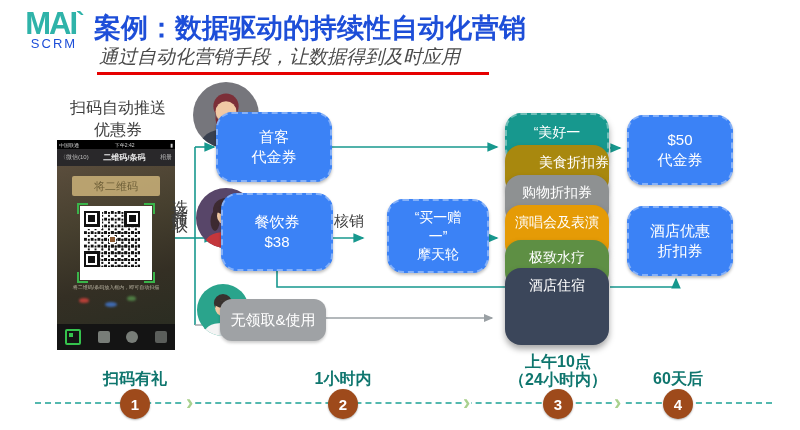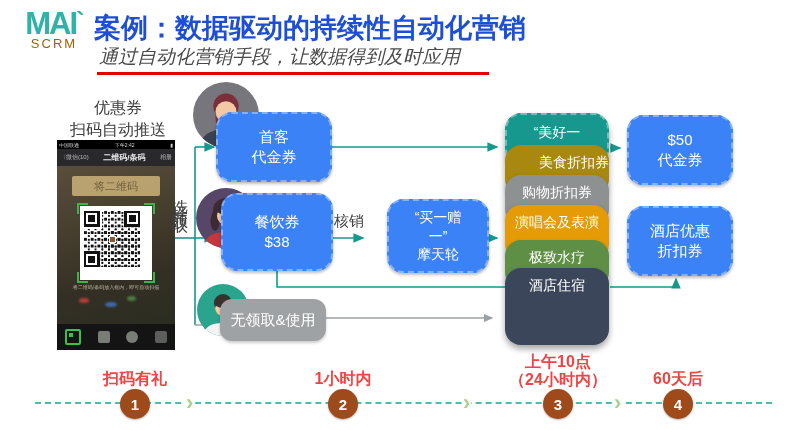--- a/index.html
+++ b/index.html
@@ -4,21 +4,21 @@
 <style>
   html,body{margin:0;padding:0;background:#fff;}
   .slide{position:relative;width:800px;height:430px;background:#fff;overflow:hidden;
          font-family:"Liberation Sans",sans-serif;}
   .abs{position:absolute;}
 
   
   .logo{left:12px;top:8px;width:84px;text-align:center;}
   .logo-brand{font-size:31px;font-weight:800;color:#2fb3a9;letter-spacing:-2px;line-height:1;}
   .logo-tick{font-size:26px;font-weight:800;color:#2fb3a9;vertical-align:top;}
-  .logo-sub{font-size:13px;color:#a16207;letter-spacing:2px;margin-top:-3px;}
+  .logo-sub{font-size:13px;color:#1d4ed8;letter-spacing:2px;margin-top:-3px;}
   .title{left:94px;top:10px;font-size:27px;font-weight:700;color:#1d4ed8;white-space:nowrap;}
   .subtitle{left:99px;top:44px;font-size:19px;font-style:italic;color:#4a4a4a;white-space:nowrap;}
   .red-line{left:97px;top:72px;width:392px;height:3px;background:#e60000;}
 
   
   .phone-caption{left:42px;top:97px;width:152px;text-align:center;font-size:16px;color:#3c3c3c;line-height:1.35;}
   .phone{left:57px;top:140px;width:118px;height:210px;background:#3a332a;overflow:hidden;}
   .p-status{height:9px;background:#000;color:#cfcfcf;font-size:5px;display:flex;justify-content:space-between;align-items:center;padding:0 2px;}
   .p-nav{height:17px;background:rgba(40,40,42,.95);color:#e8e8e8;display:flex;align-items:center;justify-content:space-between;padding:0 3px;}
   .p-nav-back{font-size:6px;color:#bdbdbd;}
@@ -60,21 +60,21 @@
   .seg-1{background:#a8880e;}
   .seg-2{background:#8e9192;}
   .seg-3{background:#e59b06;}
   .seg-4{background:#5e8f44;}
   .seg-5{background:#3b465a;}
 
   
   .tl-line{left:35px;top:402px;width:737px;border-top:2px dashed #53b8ae;}
   .tl-circle{width:30px;height:30px;border-radius:50%;background:#9e4a1b;color:#fff;font-size:15px;font-weight:700;
              display:flex;align-items:center;justify-content:center;box-shadow:0 1px 2px rgba(0,0,0,.3);top:389px;}
-  .tl-label{text-align:center;font-size:16px;font-weight:700;color:#ef4444;line-height:1.15;width:170px;}
+  .tl-label{text-align:center;font-size:16px;font-weight:700;color:#0f766e;line-height:1.15;width:170px;}
   .tl-chev{top:393px;color:#a9d18e;font-size:22px;font-weight:700;background:#fff;line-height:20px;padding:0 1px;}
 
   svg.connectors{position:absolute;left:0;top:0;z-index:1;pointer-events:none;}
   .z2{z-index:2;}
 </style>
 </head>
 <body>
 
 <div class="slide">
 
@@ -107,22 +107,22 @@
 
   <div class="abs logo z2">
     <div class="logo-brand"><span>MAI</span><span class="logo-tick">`</span></div>
     <div class="logo-sub">SCRM</div>
   </div>
   <div class="abs title z2">案例：数据驱动的持续性自动化营销</div>
   <div class="abs subtitle z2">通过自动化营销手段，让数据得到及时应用</div>
   <div class="abs red-line z2"></div>
 
   <div class="abs phone-caption z2">
+    <div>扫码自动推送</div>
     <div>优惠券</div>
-    <div>扫码自动推送</div>
   </div>
   <div class="abs phone z2">
     <div class="p-status">
       <span>中国联通</span>
       <span>下午2:42</span>
       <span>▮</span>
     </div>
     <div class="p-nav">
       <span class="p-nav-back">〈微信(10)</span>
       <span class="p-nav-title">二维码/条码</span>

